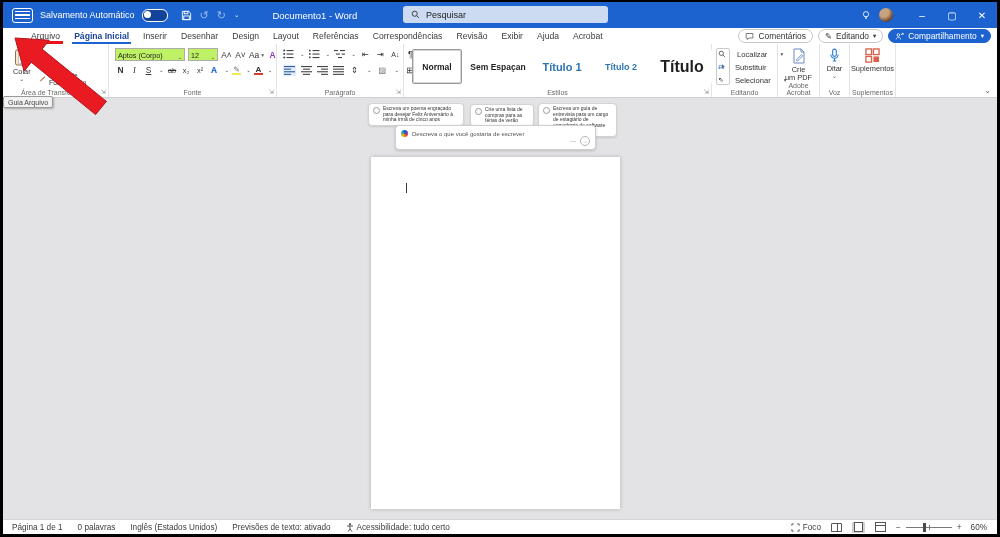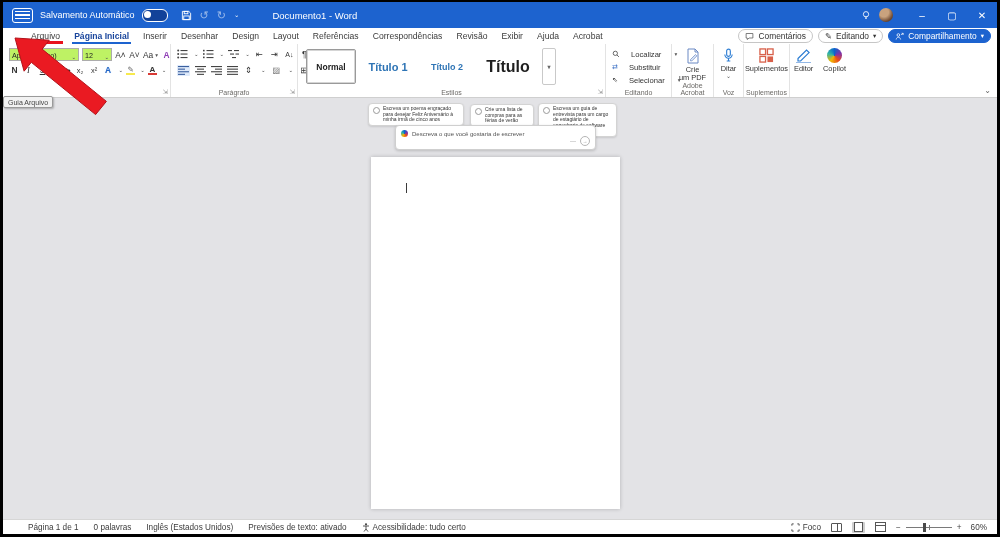--- a/index.html
+++ b/index.html
@@ -62,21 +62,21 @@
   .copilot-input{position:absolute;left:392px;top:27px;width:201px;height:25px;background:#fff;border:1px solid #cfcfcf;border-radius:4px;box-shadow:0 1px 3px rgba(0,0,0,.18);box-sizing:border-box;padding:4px 5px;}
   .ci-row{display:flex;align-items:center;gap:4px;font-size:6px;color:#555;}
   .copilot-dot{width:7px;height:7px;border-radius:50%;background:conic-gradient(#0b63ce,#8331a7,#e94e1b,#f2b900,#30b5a7,#0b63ce);}
   .ci-actions{position:absolute;right:5px;bottom:3px;display:flex;align-items:center;gap:4px;color:#9a9a9a;font-size:6px;}
   .sendbtn{width:8px;height:8px;border:1px solid #b5b5b5;border-radius:50%;display:flex;align-items:center;justify-content:center;font-size:5px;color:#9a9a9a;}
   .page{position:absolute;left:368px;top:59px;width:249px;height:352px;background:#fff;box-shadow:0 0 4px rgba(0,0,0,.22);}
   .cursor{position:absolute;left:35px;top:26px;width:1px;height:10px;background:#3a3a3a;}
 
   
   .statusbar{position:absolute;left:0;bottom:0;right:0;height:14px;background:#fff;border-top:1px solid #d6d6d6;display:flex;align-items:center;font-size:8.2px;color:#3b3b3b;}
-  .sb-left{display:flex;align-items:center;gap:15px;padding-left:25px;}
+  .sb-left{display:flex;align-items:center;gap:15px;padding-left:9px;}
   .sb-right{margin-left:auto;display:flex;align-items:center;gap:9px;padding-right:10px;}
   .viewbtn{width:13px;height:11px;display:flex;align-items:center;justify-content:center;}
   .viewbtn.active{background:#cfcfcf;border-radius:1px;}
   .vb-shape{width:7px;height:8px;border:1px solid #555;background:#fff;}
   .vb-book{width:9px;height:7px;border:1px solid #555;border-radius:1px 1px 0 0;position:relative;}
   .vb-book::after{content:"";position:absolute;left:50%;top:0;bottom:0;width:1px;background:#555;}
   .vb-web{width:9px;height:8px;border:1px solid #555;}
   .vb-web::after{content:"";display:block;height:2px;border-bottom:1px solid #555;}
   .slider{display:flex;align-items:center;gap:5px;color:#444;}
   .track{position:relative;width:46px;height:1px;background:#7a7a7a;}
@@ -110,20 +110,29 @@
               <path d="M1.5 1.5h7l2 2v7h-9z" fill="none" stroke="#fff" stroke-width="1"></path>
               <rect x="3.5" y="1.5" width="4" height="2.6" fill="none" stroke="#fff" stroke-width="1"></rect>
               <rect x="3" y="6.5" width="6" height="4" fill="none" stroke="#fff" stroke-width="1"></rect>
             </svg>
         </span>
         <span class="dim">↺</span>
         <span class="dim">↻</span>
         <span class="mini">⌄</span>
       </div>
       <span class="doc-title">Documento1  -  Word</span>
+    </div>
+    <div class="searchbox">
+      <span>
+        <svg width="9" height="9" viewBox="0 0 12 12">
+            <circle cx="5" cy="5" r="3.4" fill="none" stroke="#333" stroke-width="1.2"></circle>
+            <line x1="7.6" y1="7.6" x2="10.6" y2="10.6" stroke="#333" stroke-width="1.2"></line>
+          </svg>
+      </span>
+      <span>Pesquisar</span>
     </div>
     <div class="tb-right">
       <div class="bulb">
         <svg width="10" height="11" viewBox="0 0 12 13">
             <circle cx="6" cy="5" r="3.2" fill="none" stroke="#fff" stroke-width="1"></circle>
             <path d="M4.8 8.4h2.4M5 10h2" stroke="#fff" stroke-width="1"></path>
           </svg>
       </div>
       <div class="avatar"></div>
       <div class="winbtn">–</div>
@@ -165,20 +174,41 @@
             <path d="M1.5 10c.4-2 1.6-3 3-3s2.6 1 3 3M8 3.5l3-1.5M11 2l-.3 2M11 2l-2-.4" fill="none" stroke="#fff" stroke-width="1"></path>
           </svg>
         <span>Compartilhamento</span>
         <span class="mini">▾</span>
       </div>
     </div>
   </div>
 
   <div class="ribbon">
 
+    <div class="rgroup" style="width:106px;">
+      <div style="position:absolute;left:10px;top:4px;" class="bigbtn">
+        <span>
+          <svg width="16" height="18" viewBox="0 0 16 18">
+              <rect x="1.5" y="2" width="13" height="15" rx="1.5" fill="#f6e7c9" stroke="#8a7350" stroke-width="1"></rect>
+              <rect x="5" y="0.8" width="6" height="3" rx="0.8" fill="#dcdcdc" stroke="#8a7350" stroke-width=".8"></rect>
+              <rect x="4.5" y="6" width="8.5" height="9.5" fill="#fff" stroke="#bdbdbd" stroke-width=".8"></rect>
+            </svg>
+        </span>
+        <span>Colar</span>
+        <span class="caret">⌄</span>
+      </div>
+      <div style="position:absolute;left:36px;top:28px;display:flex;align-items:center;gap:3px;font-size:7px;color:#333;">
+        <svg width="8" height="8" viewBox="0 0 9 9">
+            <path d="M1 8l2-1 5-5-1-1-5 5z" fill="#b56a3c"></path>
+          </svg>
+        <span>Pincel de Formatação</span>
+      </div>
+      <span class="glabel">Área de Transferência</span>
+      <span class="launcher">⇲</span>
+    </div>
 
     <div class="rgroup" style="width:168px;">
       <div class="fontrow" style="top:4px;">
         <div class="combo" style="width:64px;">
           <span>Aptos (Corpo)</span>
             <span class="ddw">⌄</span>
         </div>
         <div class="combo" style="width:24px;">
           <span>12</span>
             <span class="ddw">⌄</span>
@@ -311,20 +341,23 @@
       </div>
       <span class="glabel">Parágrafo</span>
       <span class="launcher">⇲</span>
     </div>
 
     <div class="rgroup" style="width:308px;">
       <div style="position:absolute;left:8px;top:4px;display:flex;gap:4px;align-items:center;font-weight:bold;">
         <div class="stylecard sel" style="width:48px;">
           <span style="font-size:8.5px;color:#222;">Normal</span>
         </div>
+        <div class="stylecard" style="width:62px;">
+          <span style="font-size:8.5px;color:#222;">Sem Espaçan</span>
+        </div>
         <div class="stylecard" style="width:54px;">
           <span style="font-size:11px;color:#2e74b5;">Título 1</span>
         </div>
         <div class="stylecard" style="width:52px;">
           <span style="font-size:9px;color:#2e74b5;text-align:right;">Título 2</span>
         </div>
         <div class="stylecard" style="width:58px;">
           <span style="font-size:16px;color:#1f1f1f;">Título</span>
         </div>
         <div class="gallerybar">
@@ -395,35 +428,20 @@
               <rect x="9" y="1" width="6" height="6" fill="none" stroke="#d8604a" stroke-width="1.4"></rect>
               <rect x="1" y="9" width="6" height="6" fill="none" stroke="#d8604a" stroke-width="1.4"></rect>
               <rect x="9" y="9" width="6" height="6" fill="#d8604a"></rect>
             </svg>
         </span>
         <span>Suplementos</span>
       </div>
       <span class="glabel">Suplementos</span>
     </div>
 
-    <div class="rgroup" style="width:62px;border-right:none;">
-      <div style="position:absolute;left:4px;top:4px;" class="bigbtn">
-        <span>
-          <svg width="17" height="15" viewBox="0 0 17 15">
-              <path d="M3 10.5L11.5 2l2.6 2.6L5.6 13H3z" fill="#fff" stroke="#2b7cd3" stroke-width="1.2"></path>
-              <path d="M1 14.5h15" stroke="#94b8e6" stroke-width="1"></path>
-            </svg>
-        </span>
-        <span>Editor</span>
-      </div>
-      <div style="position:absolute;left:33px;top:4px;" class="bigbtn">
-        <span class="copilot-dot" style="width:15px;height:15px;"></span>
-        <span>Copilot</span>
-      </div>
-    </div>
 
     <div style="position:absolute;right:6px;bottom:2px;font-size:8px;color:#666;">⌄</div>
   </div>
 
   <div class="docarea">
 
     <div class="chip" style="left:365px;top:5px;width:96px;">
       <span class="cicon"></span>
       <span>Escreva um poema engraçado para desejar Feliz Aniversário à minha irmã de cinco anos</span>
     </div>

